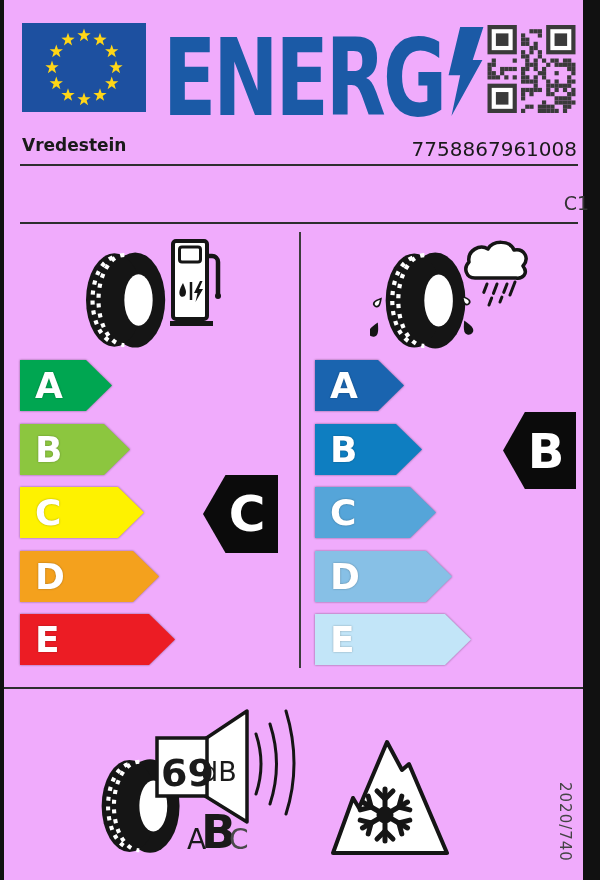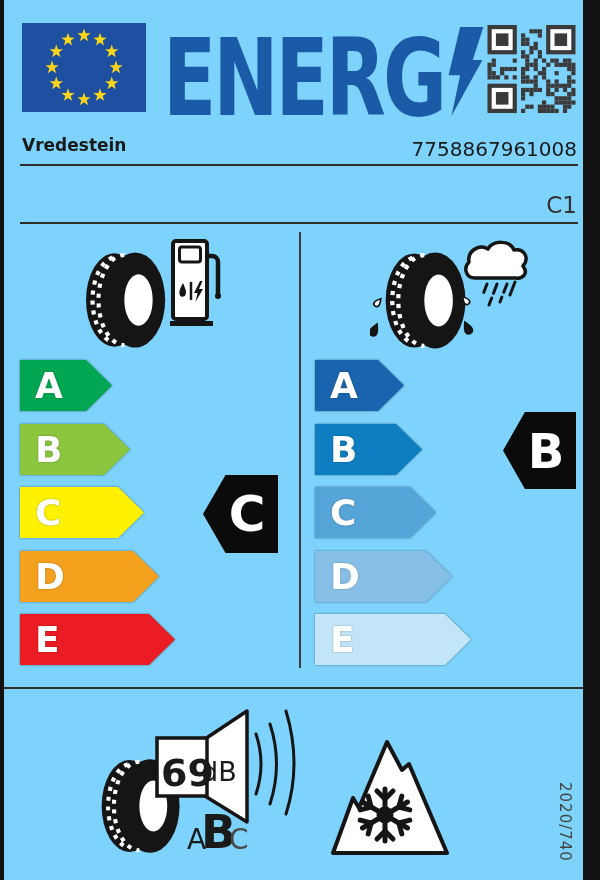--- a/index.html
+++ b/index.html
@@ -1,30 +1,30 @@
 <!DOCTYPE html>
 <html><head>
 <meta charset="utf-8">
 <style>
   html,body{margin:0;padding:0;background:#fff;}
-  #label{position:relative;width:600px;height:880px;background:#7dd3fc;overflow:hidden;
+  #label{position:relative;width:600px;height:880px;background:#f0abfc;overflow:hidden;
          font-family:"DejaVu Sans","Liberation Sans",sans-serif;color:#1a1a1a;}
   .abs{position:absolute;}
   .bar{position:absolute;top:0;height:880px;background:#111;}
   
   #flag{left:22px;top:23px;width:124px;height:89px;}
   #wordmark{left:163px;top:14px;font-size:78px;font-weight:bold;color:#1b5aa6;
             letter-spacing:-3px;line-height:92px;transform:scaleY(1.38);transform-origin:left top;white-space:nowrap;}
   #bolt{left:446px;top:27px;width:38px;height:89px;}
   #qr{left:486px;top:25px;width:91px;height:88px;}
   
   #brand{left:22px;top:135px;font-size:17px;font-weight:bold;}
   #ean{right:23px;top:137px;font-size:20px;}
   #size{left:22px;top:183px;font-size:26px;letter-spacing:-.5px;color:#222;}
-  #tclass{right:23px;top:192px;font-size:23px;color:#333;}
+  #tclass{right:11px;top:192px;font-size:19px;color:#333;}
   .hr{position:absolute;height:2px;background:#2e2e2e;}
   #hr1{left:20px;top:164px;width:558px;}
   #hr2{left:20px;top:222px;width:558px;}
   #hr3{left:4px;top:687px;width:579px;}
   #vdiv{left:299px;top:232px;width:2px;height:436px;background:#3c3c3c;position:absolute;}
   
   #fuel-tire{left:84px;top:250px;width:84px;height:100px;}
   #pump{left:170px;top:235px;width:52px;height:98px;}
   #wet-tire{left:370px;top:248px;width:104px;height:106px;}
   #cloud{left:460px;top:236px;width:72px;height:82px;}

